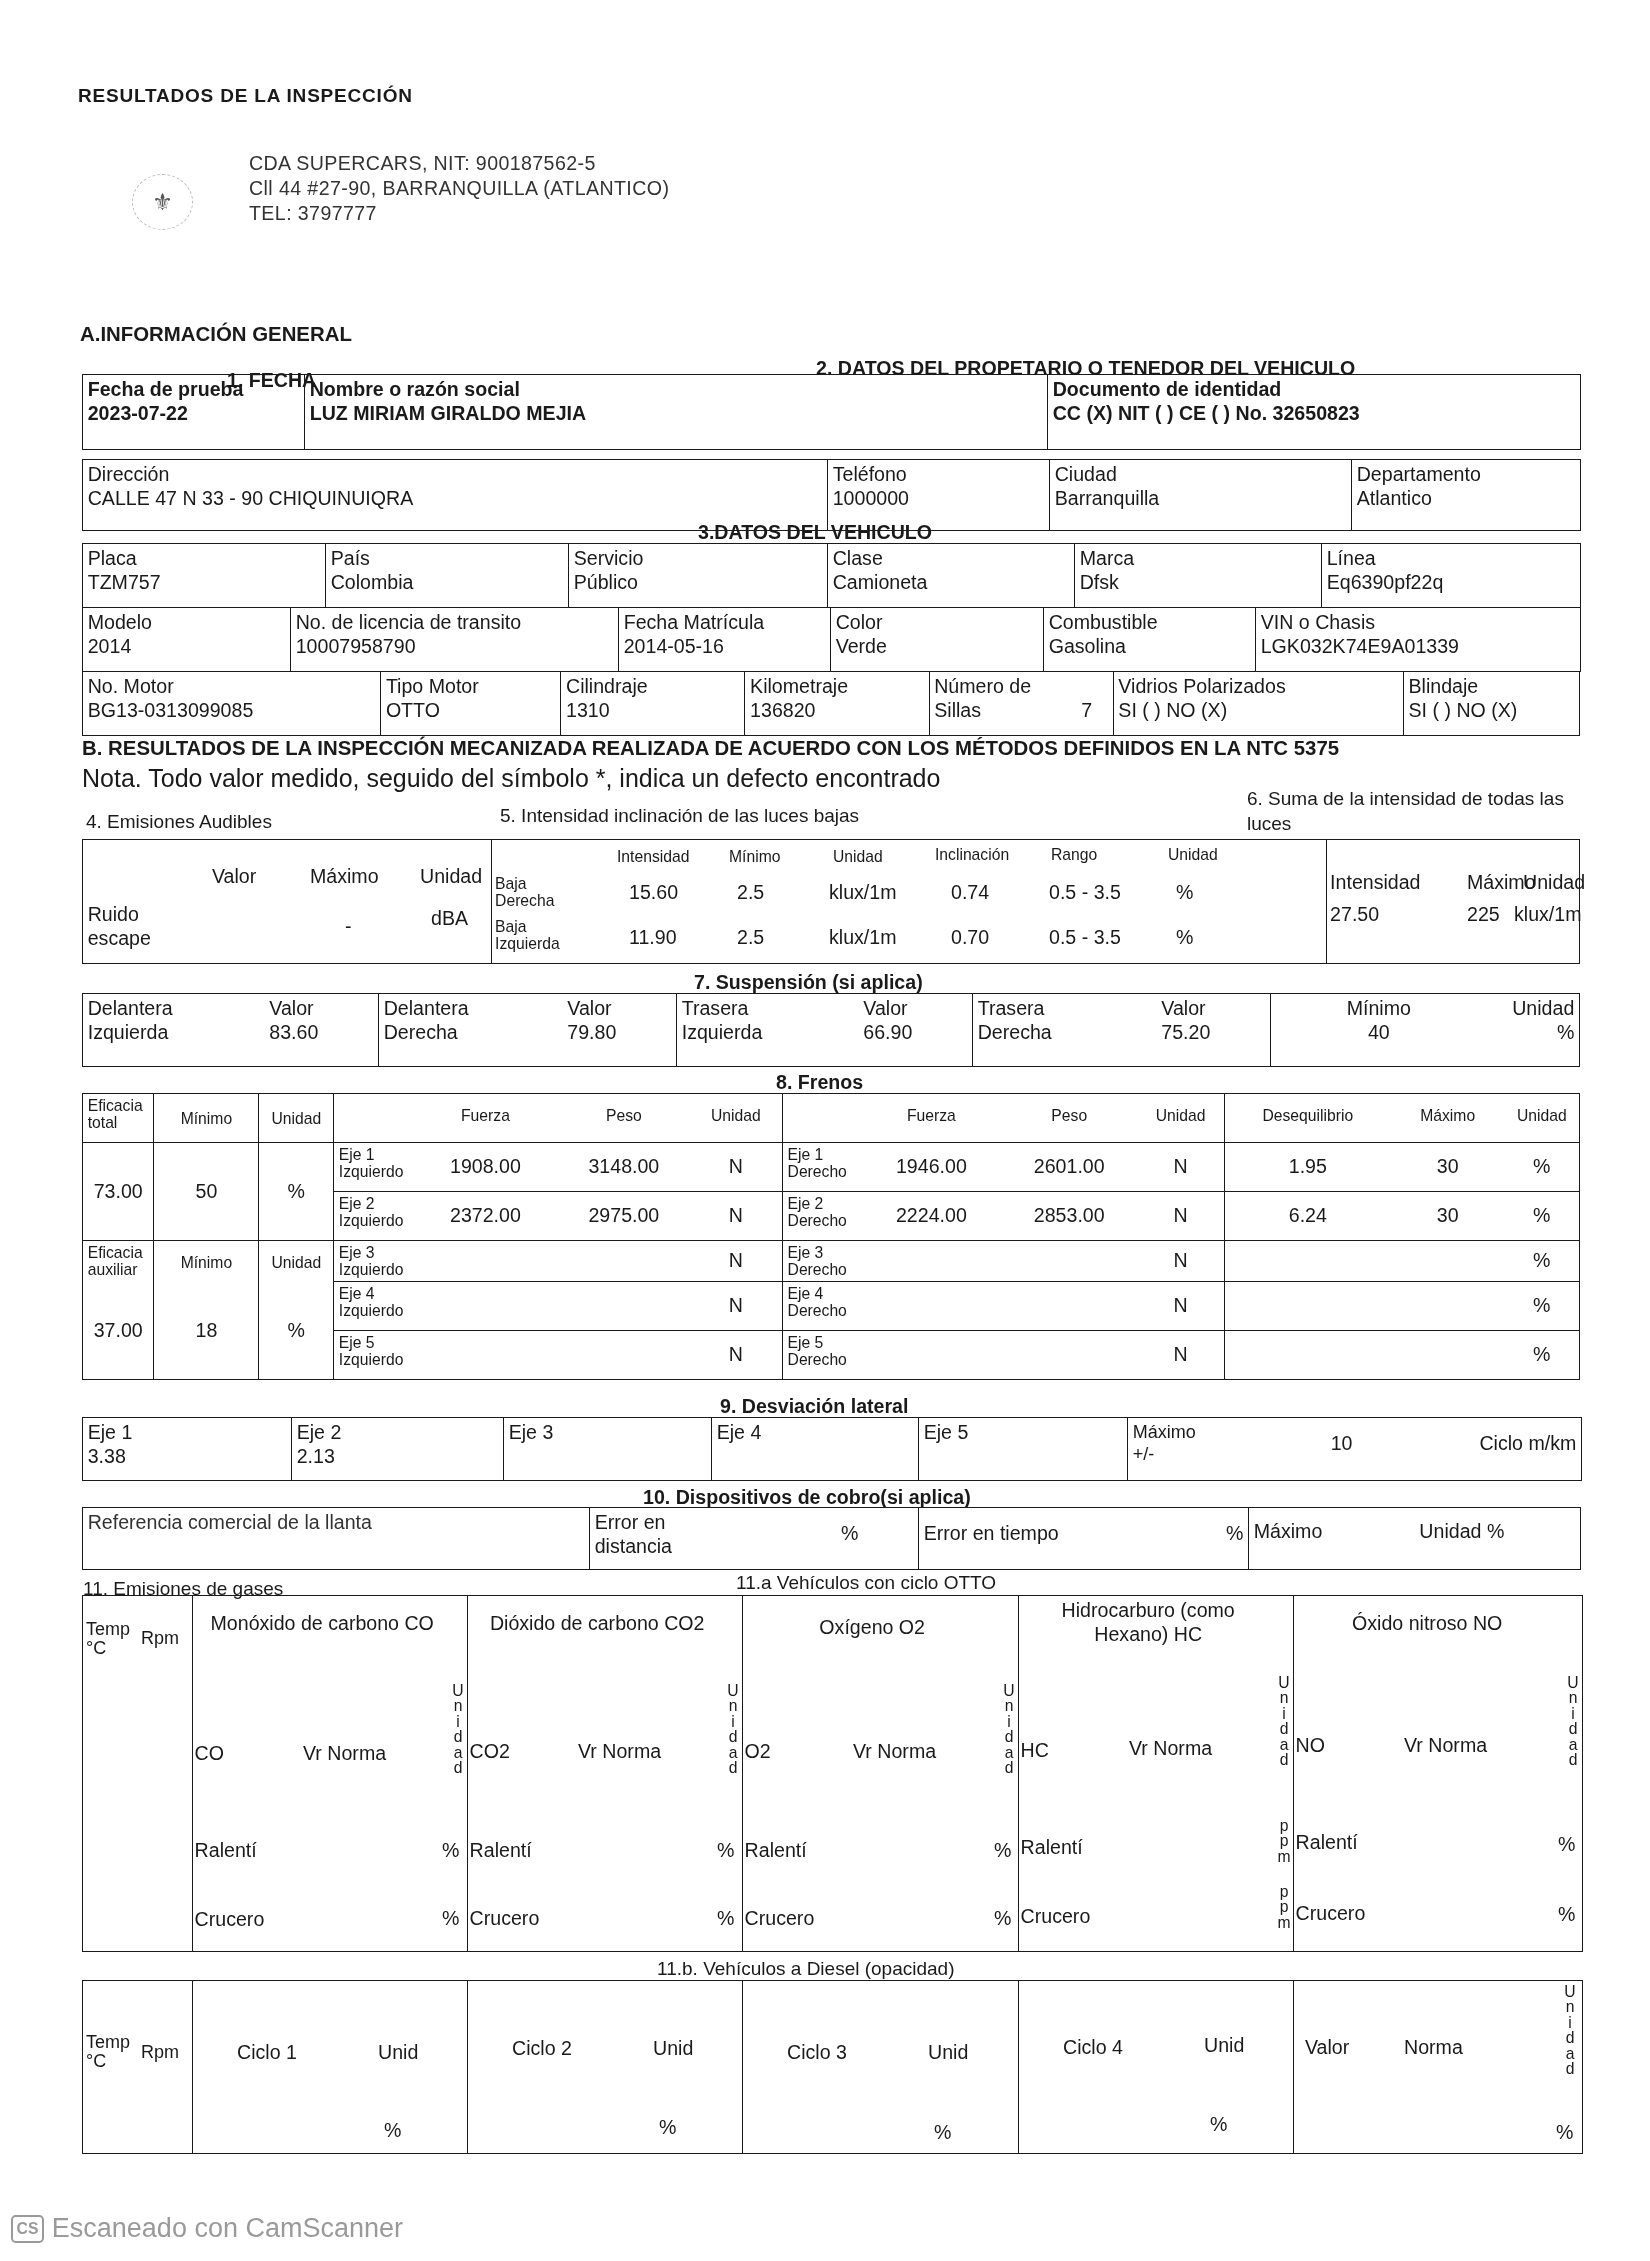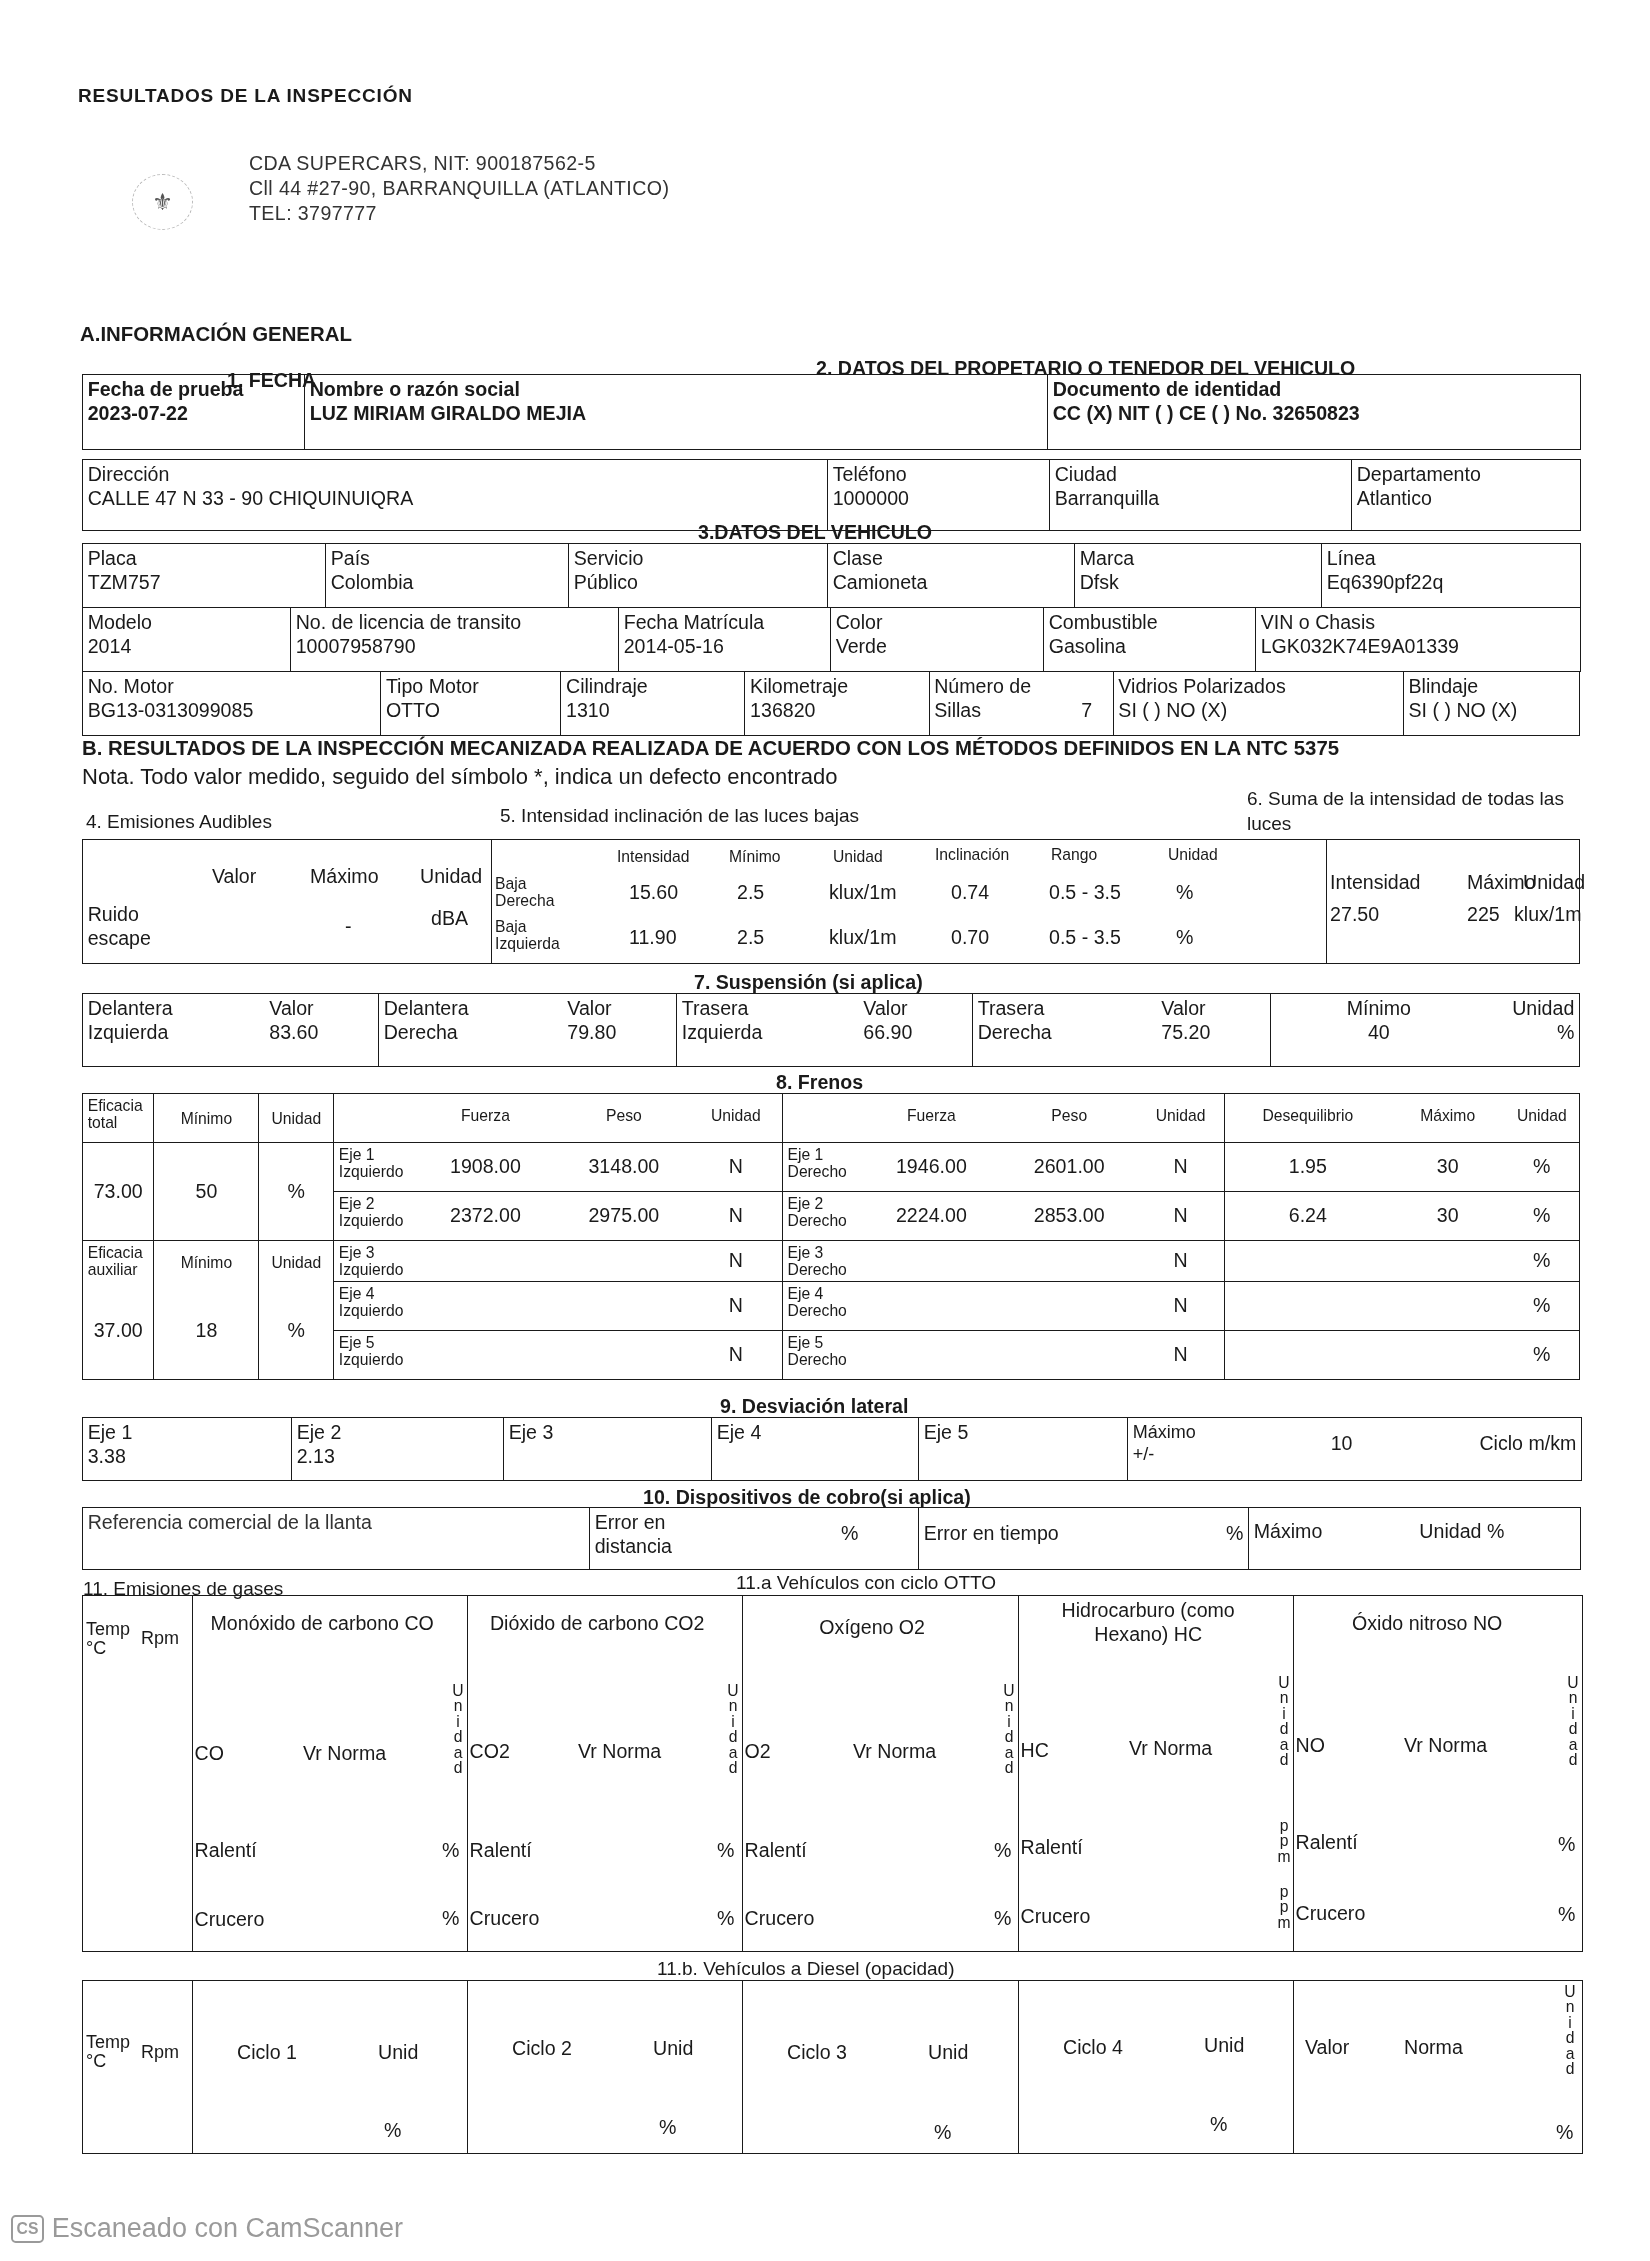--- a/index.html
+++ b/index.html
@@ -210,21 +210,21 @@
         </td>
     <td>
           <span class="lbl">Blindaje</span>
           <span class="val">SI ( ) NO (X)</span>
         </td>
   </tr>
 </tbody>
   </table>
 
 <div class="abs" style="left:82px; top:737px; font-size:20.4px; font-weight:bold;">B. RESULTADOS DE LA INSPECCIÓN MECANIZADA REALIZADA DE ACUERDO CON LOS MÉTODOS DEFINIDOS EN LA NTC 5375</div>
-<div class="abs" style="left:82px; top:764px; font-size:22px;">Nota. Todo valor medido, seguido del símbolo *, indica un defecto encontrado</div>
+<div class="abs" style="left:82px; top:764px; font-size:25px;">Nota. Todo valor medido, seguido del símbolo *, indica un defecto encontrado</div>
 <div class="abs plain-title" style="left:86px; top:811px;">4. Emisiones Audibles</div>
 <div class="abs plain-title" style="left:500px; top:805px;">5. Intensidad inclinación de las luces bajas</div>
 <div class="abs plain-title" style="left:1247px; top:786px; width:329px; line-height:25px;">6. Suma de la intensidad de todas las luces</div>
 
 <table style="top:839px; height:125px;">
   <colgroup>
       <col style="width:409px">
       <col style="width:835px">
       <col style="width:253px">
     </colgroup>

